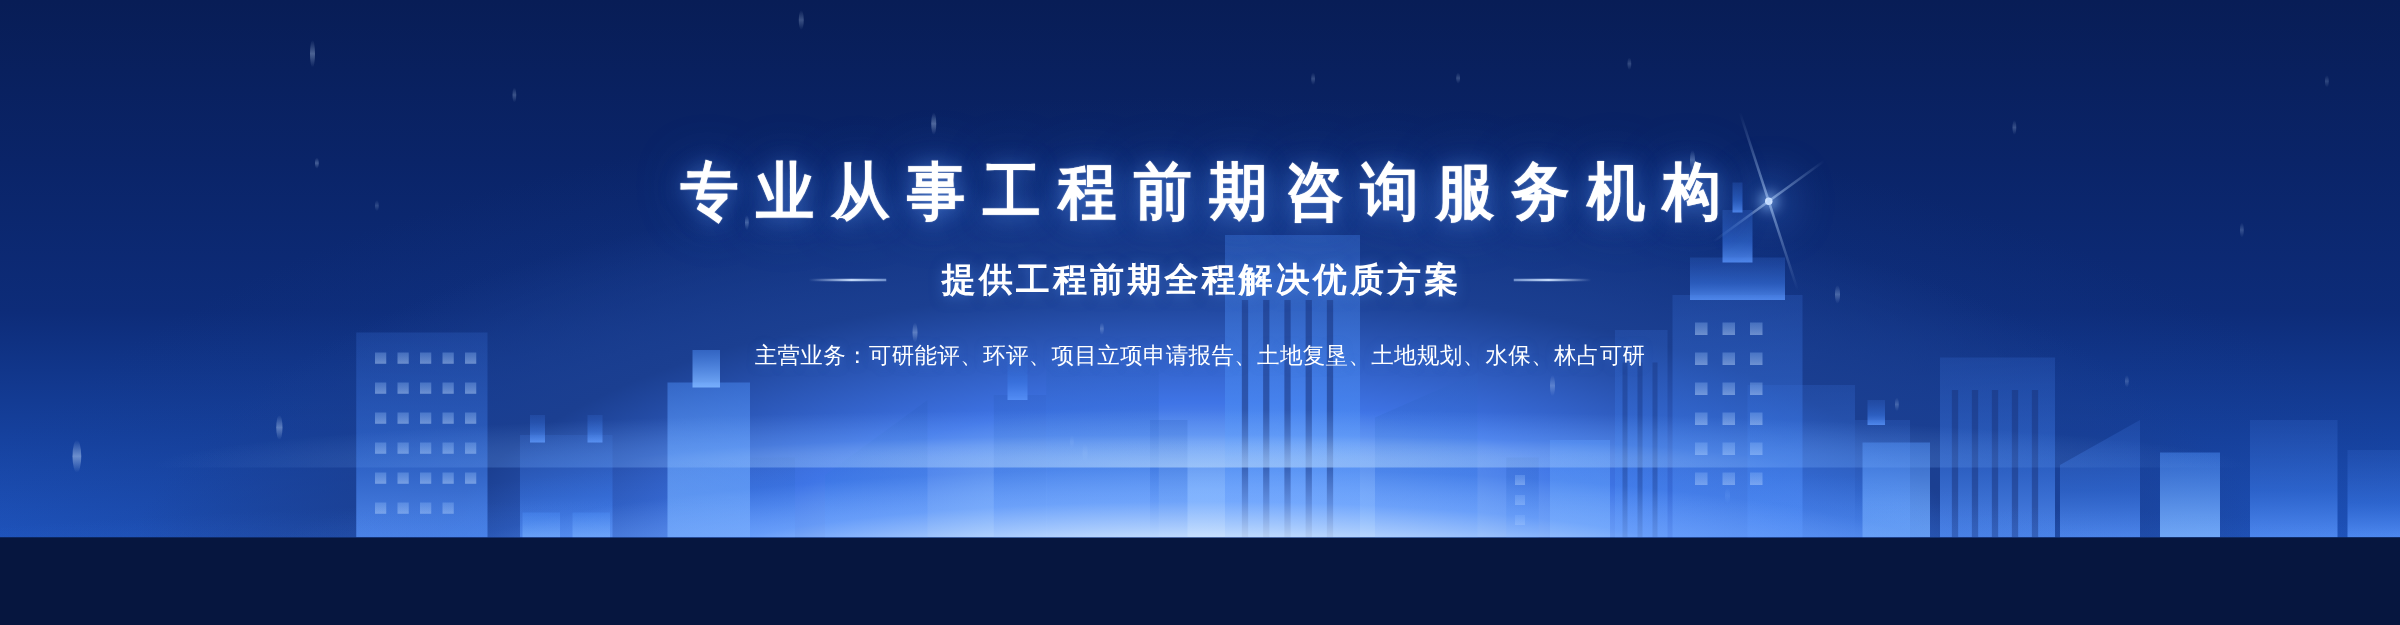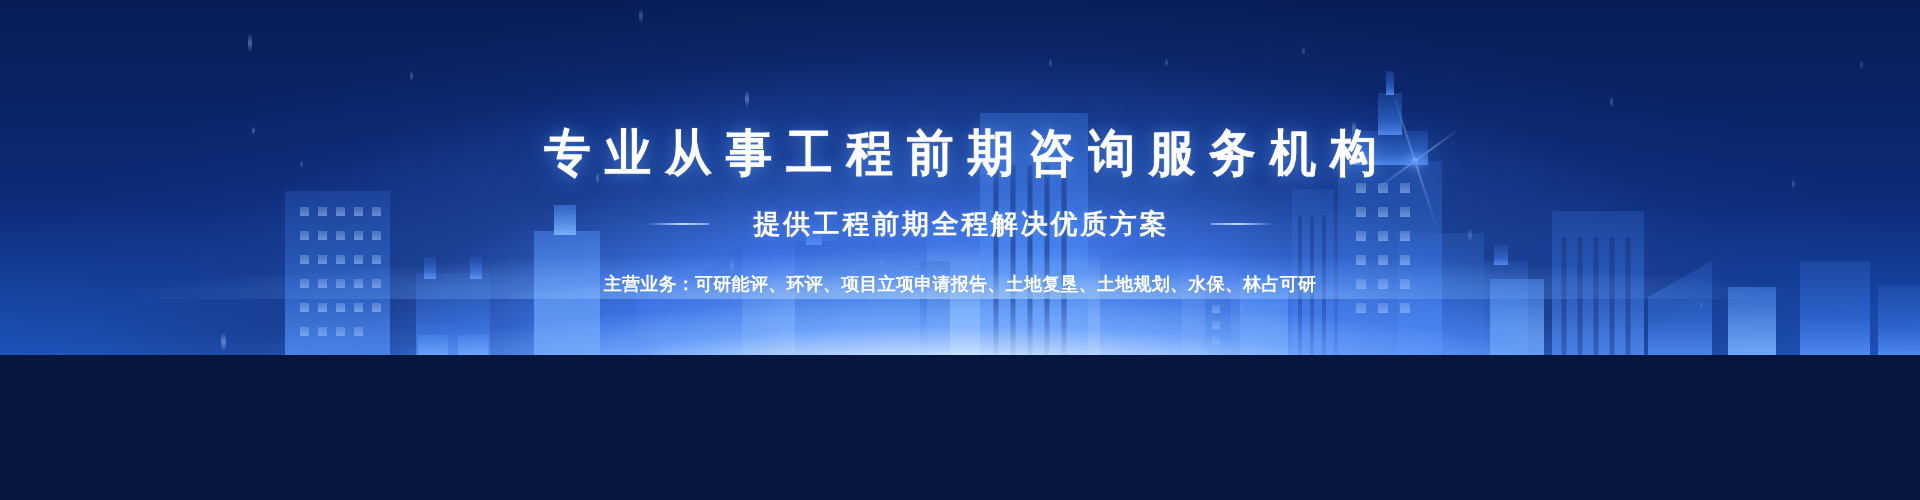--- a/index.html
+++ b/index.html
@@ -5,21 +5,21 @@
   * { margin:0; padding:0; box-sizing:border-box; }
   html,body { background:#06163f; }
   body {
     font-family:"Liberation Sans","DejaVu Sans",sans-serif;
     -webkit-font-smoothing:antialiased;
   }
 
   .banner{
     position:relative;
     width:1920px;
-    height:355px;
+    height:430px;
     overflow:hidden;
     background:
       radial-gradient(ellipse 1100px 420px at 50% 108%, #dceaff 0%, #8fc0ff 16%, #3f74e6 34%, #1b3f91 56%, rgba(10,36,104,0) 78%),
       radial-gradient(ellipse 1500px 700px at 50% 135%, #2a62d8 0%, rgba(22,58,140,0.55) 45%, rgba(10,36,104,0) 72%),
       linear-gradient(180deg, #081d56 0%, #0a2468 30%, #0d2c79 58%, #15409c 80%, #1f55bf 100%);
   }
 
   
   .particles{ position:absolute; inset:0; pointer-events:none; }
   .pt{
@@ -97,21 +97,21 @@
     background:linear-gradient(270deg, rgba(185,214,255,0) 0%, rgba(205,226,255,.95) 55%, rgba(185,214,255,.55) 100%);
   }
   .subtitle{
     font-size:27px; font-weight:700; color:#ffffff;
     letter-spacing:.10em; text-indent:.10em; white-space:nowrap;
     text-shadow:0 1px 10px rgba(90,150,245,.55);
   }
 
   .services{
     margin-top:30px;
-    font-size:18px; font-weight:700; color:#ffffff;
+    font-size:18px; font-weight:400; color:#ffffff;
     letter-spacing:.015em; white-space:nowrap;
     text-shadow:0 1px 8px rgba(70,130,230,.5);
   }
 </style>
 </head>
 <body>
 
 <div class="banner">
 
   <div class="particles">

